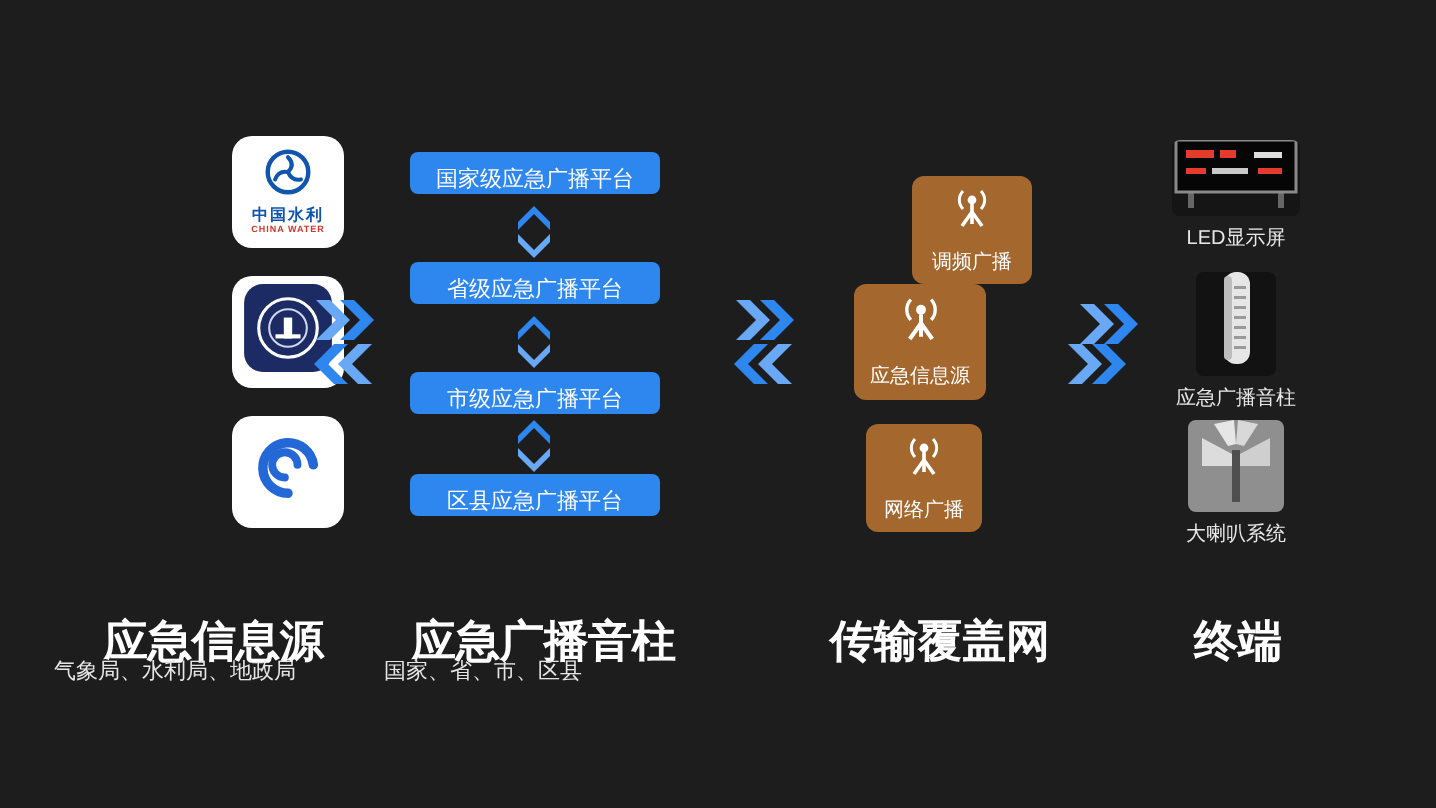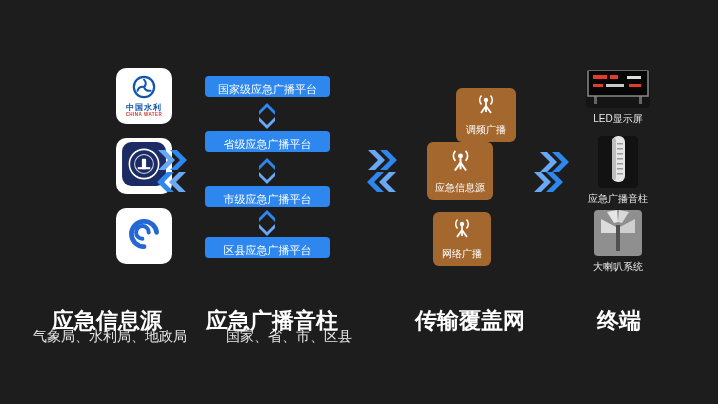--- a/index.html
+++ b/index.html
@@ -41,22 +41,22 @@
               white-space:nowrap; }
   .tl1 { left:573px; top:112px; } .tl2 { left:573px; top:192px; } .tl3 { left:573px; top:260px; }
 
   
   .h-arrow { position:absolute; }
   .h-arrow.flip svg { transform:scaleX(-1); }
 
   
   .col-title { position:absolute; top:306px; width:160px; text-align:center; color:#fff;
                font-size:22px; font-weight:bold; white-space:nowrap; }
-  .col-sub   { position:absolute; top:328px; width:160px; text-align:right; color:#e6e6e6;
-               font-size:14px; white-space:nowrap; }
+  .col-sub   { position:absolute; top:328px; width:160px; text-align:left; color:#e6e6e6;
+               font-size:11px; white-space:nowrap; }
   .t1 { left:27px; }  .t2 { left:192px; } .t3 { left:390px; } .t4 { left:539px; }
 </style>
 </head>
 <body>
 
 <div class="canvas">
 
   <div class="logo-card logo1">
     <span>
       <svg width="24" height="24" viewBox="0 0 26 26">

